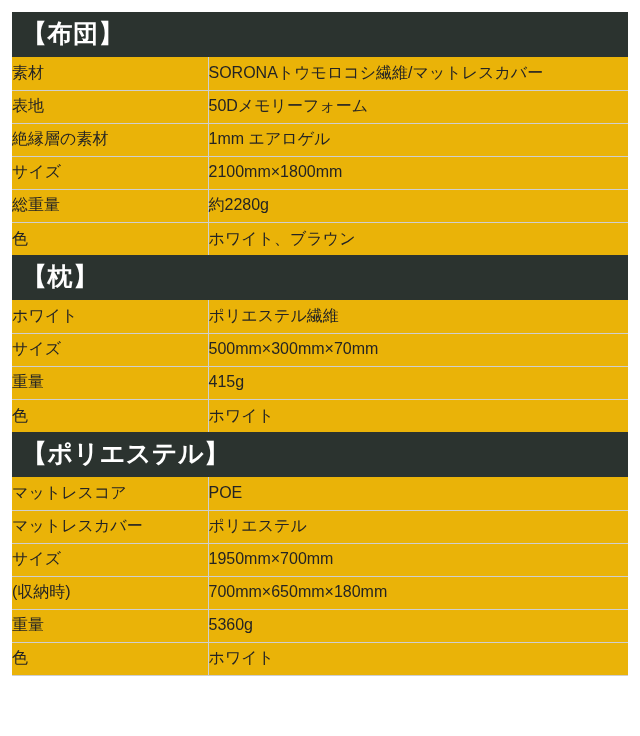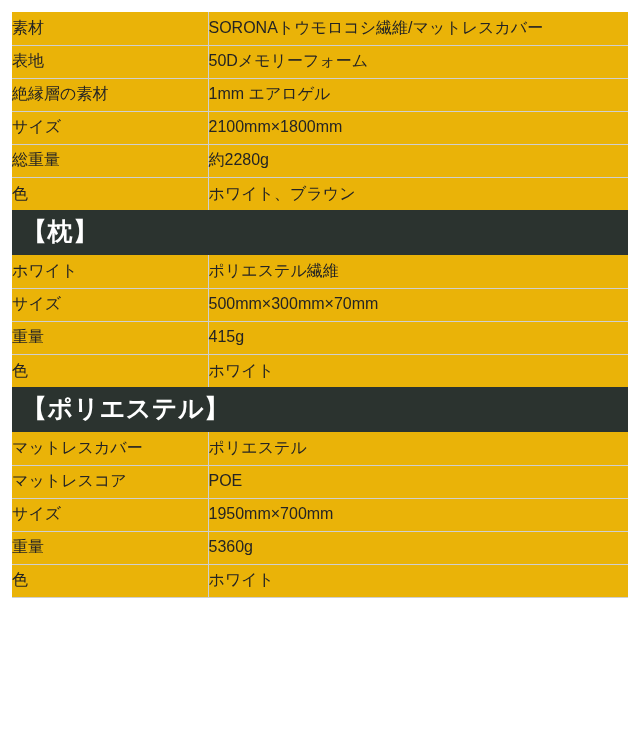--- a/index.html
+++ b/index.html
@@ -66,20 +66,21 @@
   tr.last-row td {
     border-bottom: none;
   }
 </style>
 </head>
 <body>
 
 <div class="spec-sheet">
 
   <div class="section">
+    <div class="section-header">【布団】</div>
     <table class="spec-table">
       <tbody>
         <tr>
           <td class="label-cell">素材</td>
           <td class="value-cell">SORONAトウモロコシ繊維/マットレスカバー</td>
         </tr>
         <tr>
           <td class="label-cell">表地</td>
           <td class="value-cell">50Dメモリーフォーム</td>
         </tr>
@@ -125,30 +126,34 @@
         </tr>
       </tbody>
     </table>
   </div>
 
   <div class="section">
     <div class="section-header">【ポリエステル】</div>
     <table class="spec-table">
       <tbody>
         <tr>
+          <td class="label-cell">マットレスコア</td>
+          <td class="value-cell">POE</td>
+        </tr>
+        <tr>
           <td class="label-cell">マットレスカバー</td>
           <td class="value-cell">ポリエステル</td>
         </tr>
         <tr>
-          <td class="label-cell">マットレスコア</td>
-          <td class="value-cell">POE</td>
+          <td class="label-cell">サイズ</td>
+          <td class="value-cell">1950mm×700mm</td>
         </tr>
         <tr>
-          <td class="label-cell">サイズ</td>
-          <td class="value-cell">1950mm×700mm</td>
+          <td class="label-cell">(収納時)</td>
+          <td class="value-cell">700mm×650mm×180mm</td>
         </tr>
         <tr>
           <td class="label-cell">重量</td>
           <td class="value-cell">5360g</td>
         </tr>
         <tr>
           <td class="label-cell">色</td>
           <td class="value-cell">ホワイト</td>
         </tr>
       </tbody>

